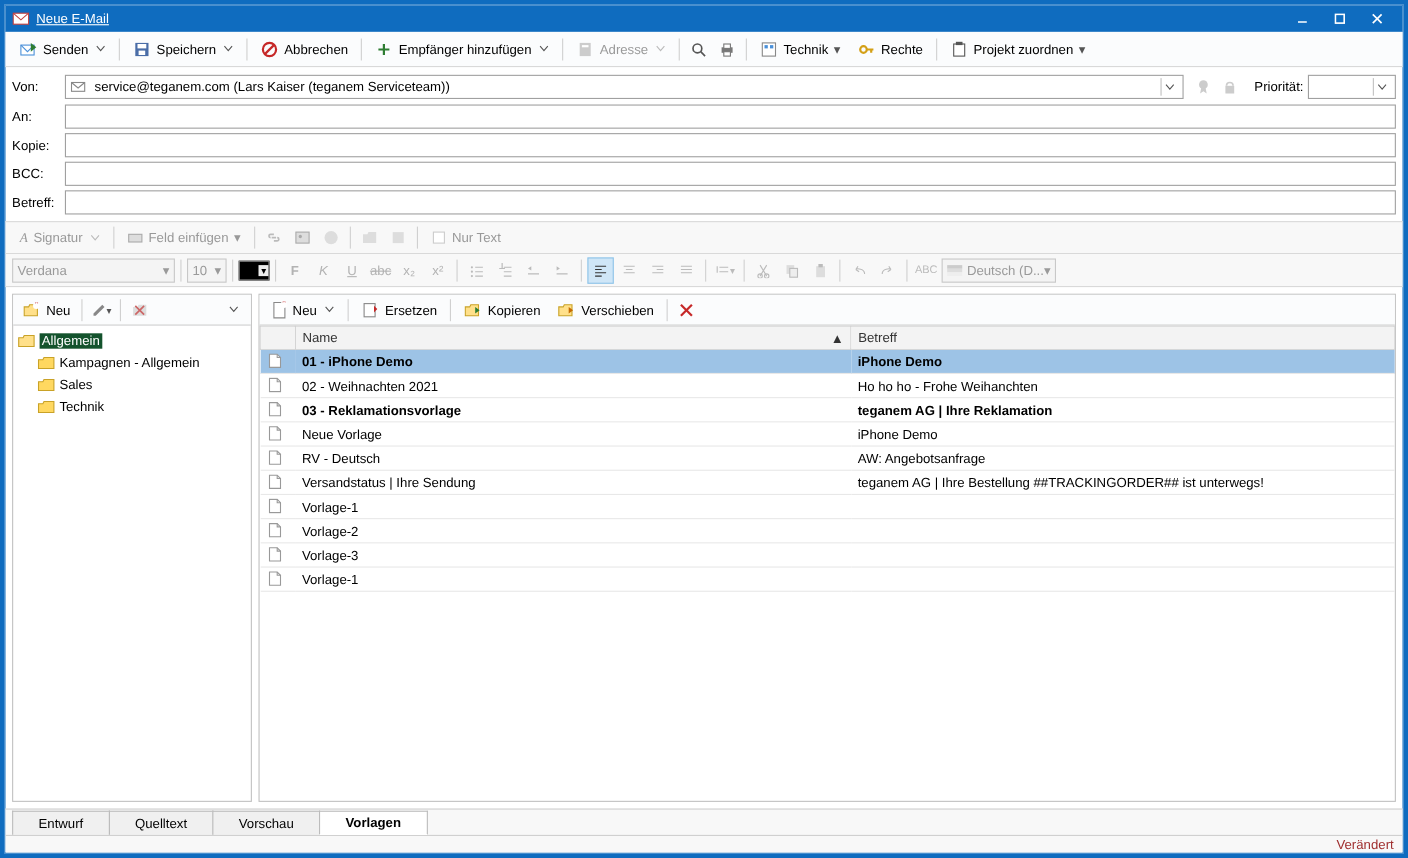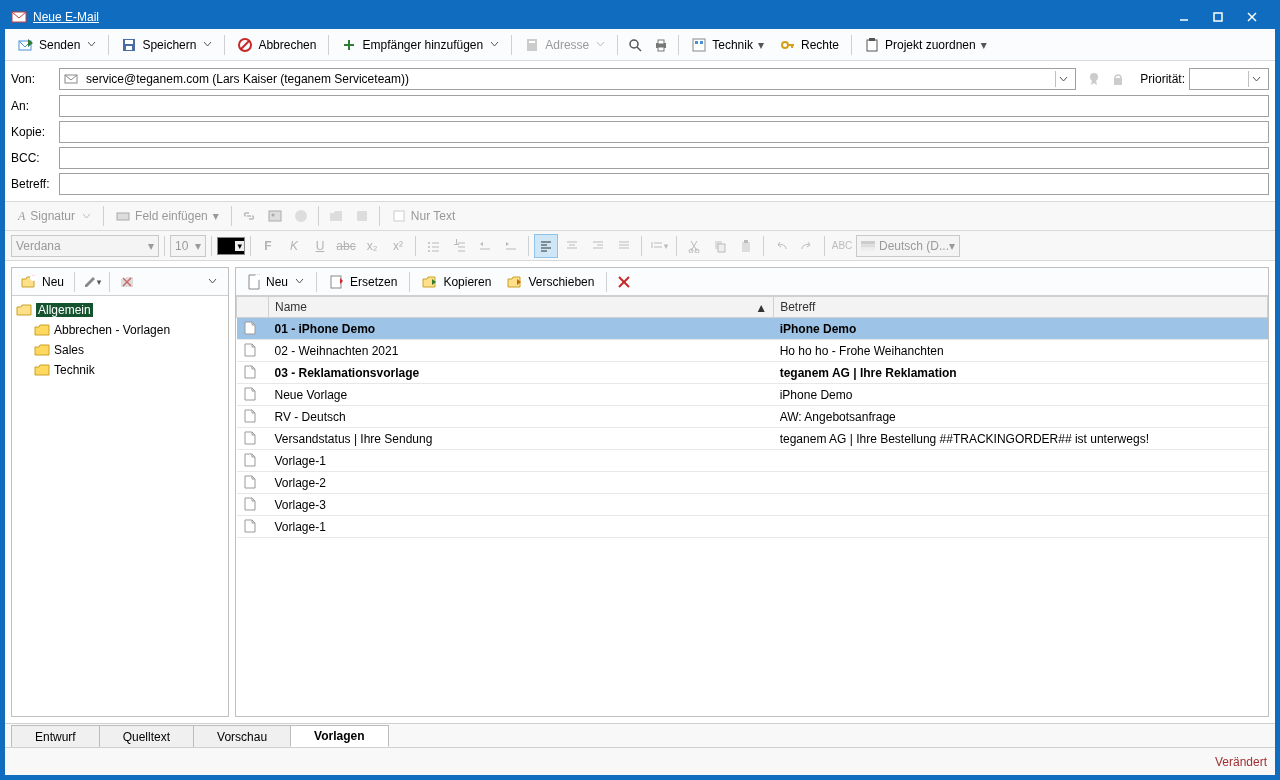--- a/index.html
+++ b/index.html
@@ -44,21 +44,21 @@
 .grid table{width:100%;border-collapse:collapse;}
 .grid th{background:#f3f3f3;border:1px solid #d0d0d0;text-align:left;padding:3px 6px;font-weight:normal;color:#333;position:relative;}
 .grid th .sort{position:absolute;right:6px;top:4px;}
 .grid td{border-bottom:1px solid #e8e8e8;padding:3px 6px;height:21px;}
 .grid tr.selected td{background:#9dc3e6;font-weight:bold;}
 .grid tr.bold td{font-weight:bold;}
 .grid td .file-ic{display:inline-block;width:14px;height:14px;vertical-align:-2px;margin-right:6px;}
 .tabs{height:24px;border-top:1px solid #d0d0d0;display:flex;align-items:flex-end;padding:0 6px;background:#f8f8f8;}
 .tab{height:22px;padding:0 23px;border:1px solid #bcbcbc;border-bottom:none;margin-right:-1px;display:flex;align-items:center;cursor:pointer;background:#f0f0f0;}
 .tab.active{background:#fff;border-bottom:1px solid #fff;position:relative;z-index:1;font-weight:bold;}
-.statusbar{height:28px;border-top:1px solid #d0d0d0;display:flex;align-items:center;justify-content:flex-end;padding:0 8px;background:#f8f8f8;}
+.statusbar{height:16px;border-top:1px solid #d0d0d0;display:flex;align-items:center;justify-content:flex-end;padding:0 8px;background:#f8f8f8;}
 .status-text{color:#a03030;}
 .color-swatch{width:28px;height:18px;border:1px solid #888;background:#000;display:flex;align-items:center;justify-content:flex-end;}
 svg{display:block;}
 </style>
 </head>
 <body>
 
 <div class="window">
 
   <div class="titlebar">
@@ -480,21 +480,21 @@
               </svg>
             </span>
             <span class="lbl">Allgemein</span>
           </div>
           <div class="tree-item child">
             <span class="folder-ic">
               <svg width="16" height="14">
                 <path d="M1 4 L5 4 L6 2 L15 2 L15 12 L1 12 Z" fill="#ffd860" stroke="#c9a227"></path>
               </svg>
             </span>
-            <span class="lbl">Abbrechen - Vorlagen</span>
+            <span class="lbl">Kampagnen - Allgemein</span>
           </div>
           <div class="tree-item child">
             <span class="folder-ic">
               <svg width="16" height="14">
                 <path d="M1 4 L5 4 L6 2 L15 2 L15 12 L1 12 Z" fill="#ffd860" stroke="#c9a227"></path>
               </svg>
             </span>
             <span class="lbl">Sales</span>
           </div>
           <div class="tree-item child">

